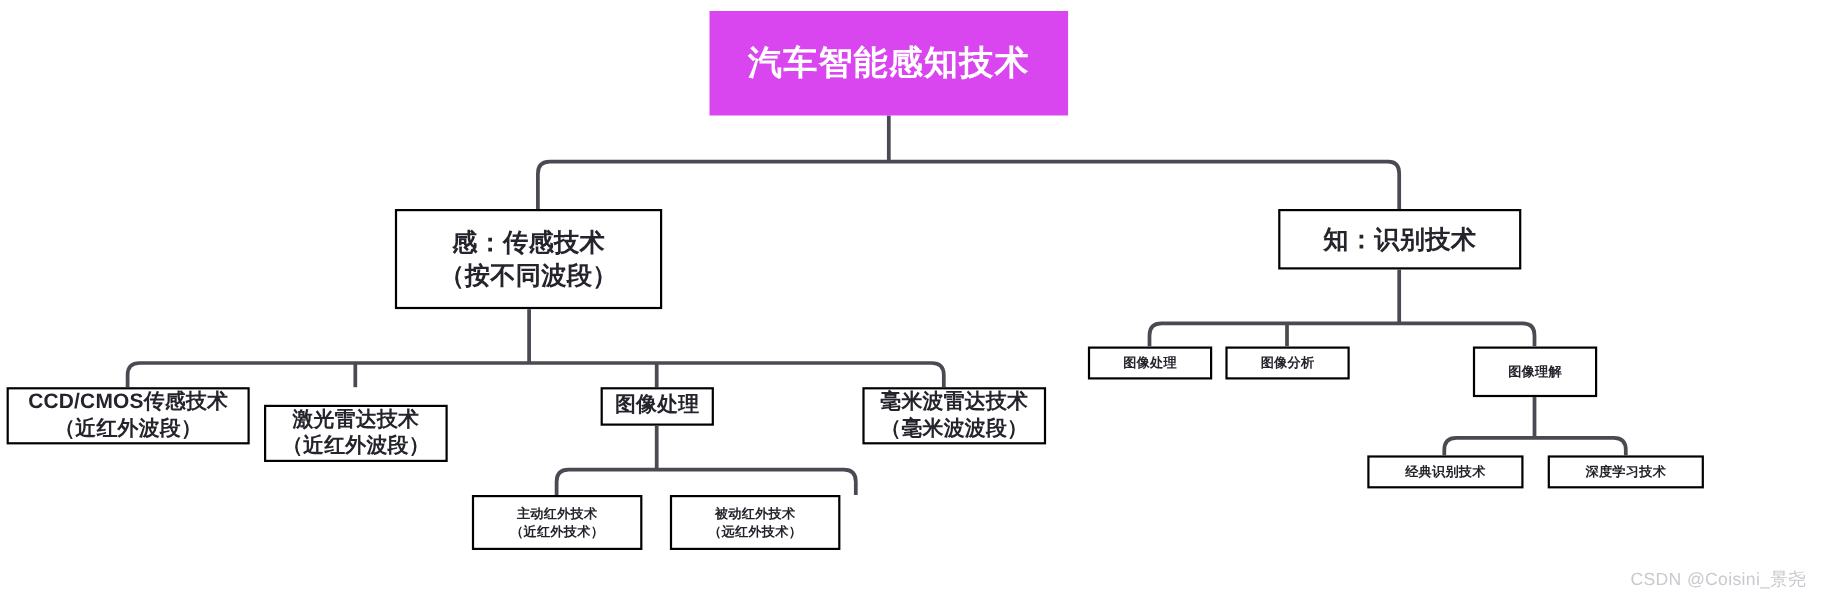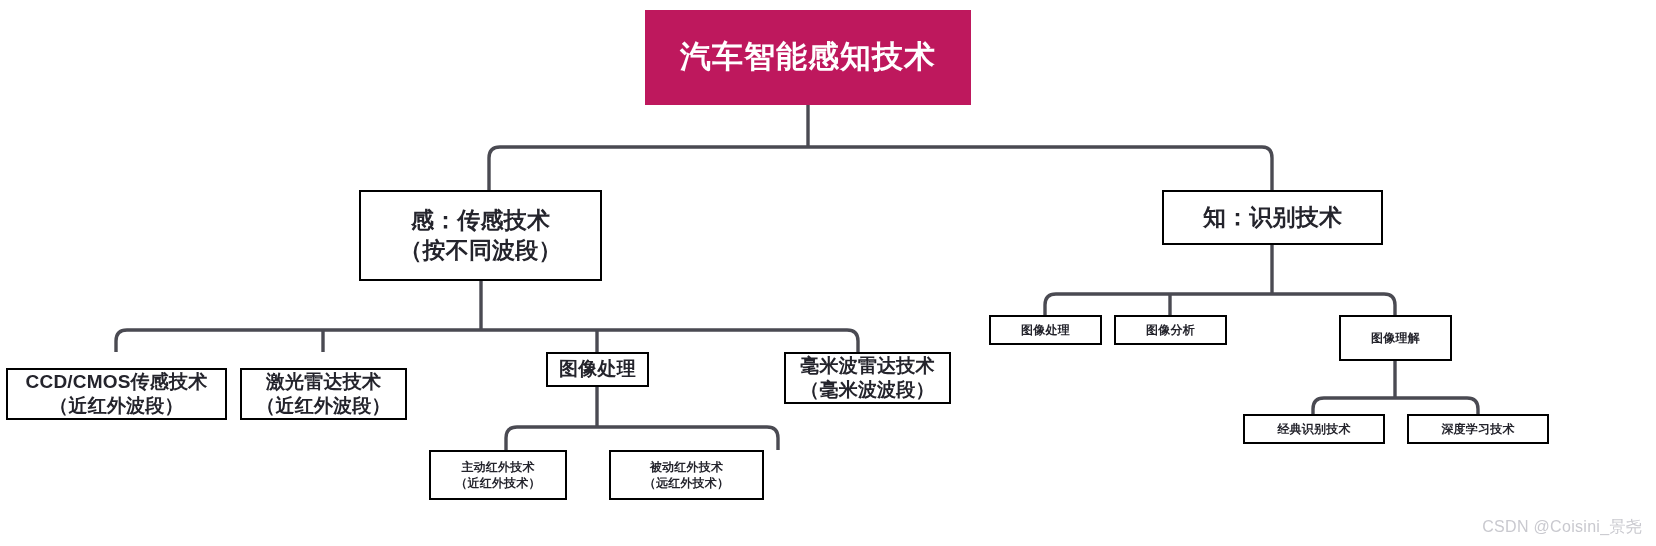--- a/index.html
+++ b/index.html
@@ -34,21 +34,21 @@
     justify-content: center;
     text-align: center;
     background: #ffffff;
     border: 2px solid #000000;
     color: #24242c;
     font-weight: bold;
     line-height: 1.18;
     letter-spacing: 0.2px;
   }
   .node.root {
-    background: #be185d;
+    background: #d946ef;
     border: none;
     color: #ffffff;
     font-size: 31px;
     letter-spacing: 1px;
   }
   .node.level2 {
     font-size: 23px;
   }
   .node.level3 {
     font-size: 19px;
@@ -103,40 +103,40 @@
 
   <div class="node level2" style="left:359px; top:190px; width:243px; height:91px;">
     <span class="ln1">感：传感技术</span>
     <span class="ln2">（按不同波段）</span>
   </div>
 
   <div class="node level2" style="left:1162px; top:190px; width:221px; height:55px;">
     <span class="ln1">知：识别技术</span>
   </div>
 
-  <div class="node level3" style="left:6px; top:368px; width:221px; height:52px;">
+  <div class="node level3" style="left:6px; top:352px; width:221px; height:52px;">
     <span class="ln1">CCD/CMOS传感技术</span>
     <span class="ln2">（近红外波段）</span>
   </div>
 
   <div class="node level3" style="left:240px; top:368px; width:167px; height:52px;">
     <span class="ln1">激光雷达技术</span>
     <span class="ln2">（近红外波段）</span>
   </div>
 
   <div class="node level3" style="left:546px; top:352px; width:103px; height:35px;">
     <span class="ln1">图像处理</span>
   </div>
 
   <div class="node level3" style="left:784px; top:352px; width:167px; height:52px;">
     <span class="ln1">毫米波雷达技术</span>
     <span class="ln2">（毫米波波段）</span>
   </div>
 
-  <div class="node level4" style="left:429px; top:450px; width:138px; height:50px;">
+  <div class="node level4" style="left:429px; top:450px; width:155px; height:50px;">
     <span class="ln1">主动红外技术</span>
     <span class="ln2">（近红外技术）</span>
   </div>
 
   <div class="node level4" style="left:609px; top:450px; width:155px; height:50px;">
     <span class="ln1">被动红外技术</span>
     <span class="ln2">（远红外技术）</span>
   </div>
 
   <div class="node level4" style="left:989px; top:315px; width:113px; height:30px;">

